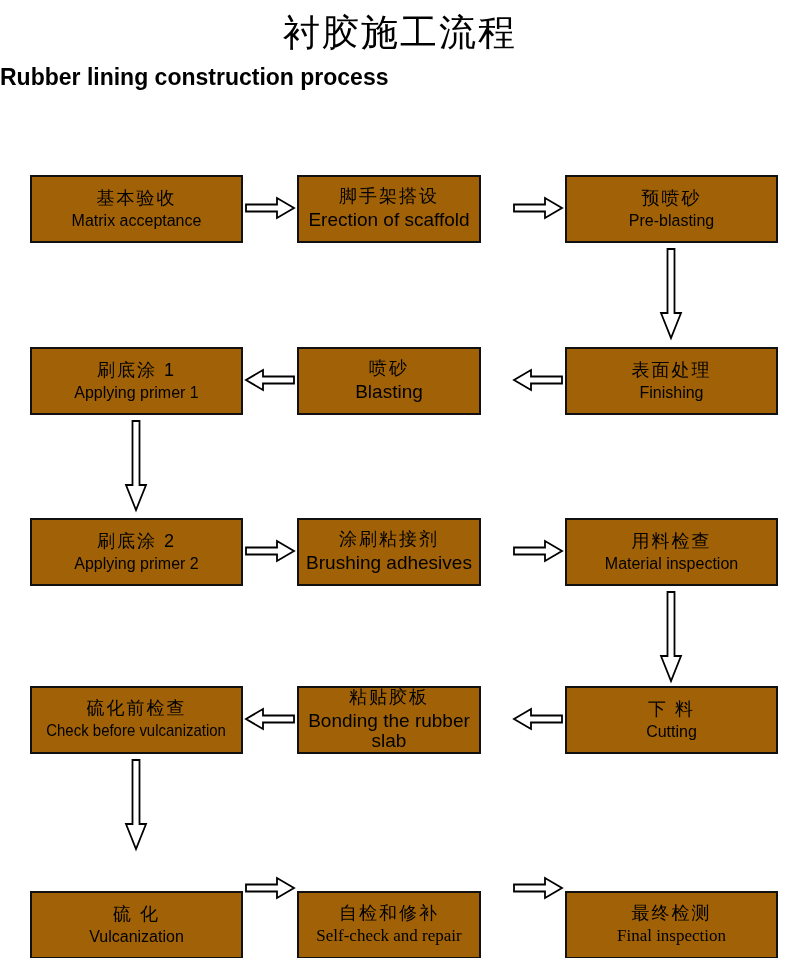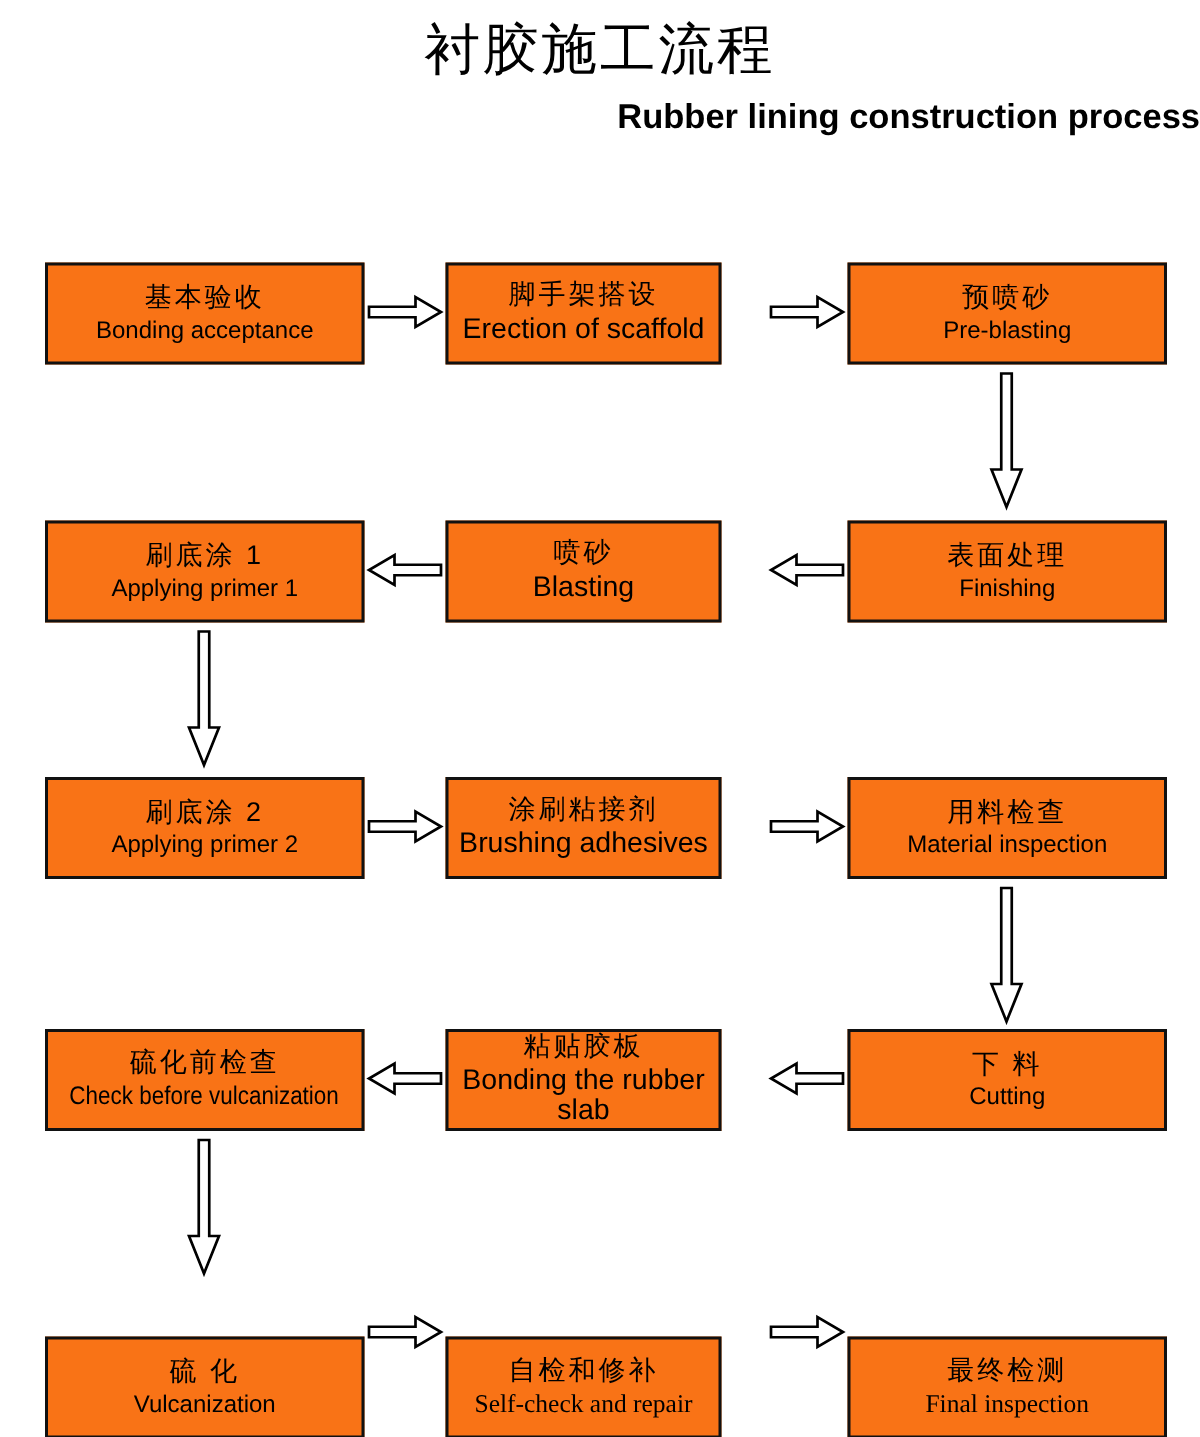--- a/index.html
+++ b/index.html
@@ -12,29 +12,29 @@
     overflow:hidden;
   }
   .title{
     position:absolute;top:8px;left:0;width:100%;
     text-align:center;
     font-size:37px;font-weight:normal;
     letter-spacing:2px;
   }
   .subtitle{
     position:absolute;top:64px;left:0;width:100%;
-    text-align:right;
+    text-align:left;
     font-size:23px;font-weight:bold;
   }
   .node{
     position:absolute;
     height:68px;
     box-sizing:border-box;
     border:2px solid #111;
-    background:#f97316;
+    background:#a16207;
     display:flex;flex-direction:column;
     justify-content:center;align-items:center;
     gap:3px;
     text-align:center;
   }
   .c1{left:30px;width:213px;}
   .c2{left:297px;width:184px;}
   .c3{left:565px;width:213px;}
   .r1{top:175px;}
   .r2{top:347px;}
@@ -70,21 +70,21 @@
 </head>
 <body>
 
 <div class="page">
 
   <div class="title">衬胶施工流程</div>
   <div class="subtitle">Rubber lining construction process</div>
 
   <div class="node c1 r1">
     <div class="zh">基本验收</div>
-    <div class="en" data-style="normal">Bonding acceptance</div>
+    <div class="en" data-style="normal">Matrix acceptance</div>
   </div>
   <div class="node c2 r1">
     <div class="zh">脚手架搭设</div>
     <div class="en" data-style="large">Erection of scaffold</div>
   </div>
   <div class="node c3 r1">
     <div class="zh">预喷砂</div>
     <div class="en" data-style="normal">Pre-blasting</div>
   </div>
 

